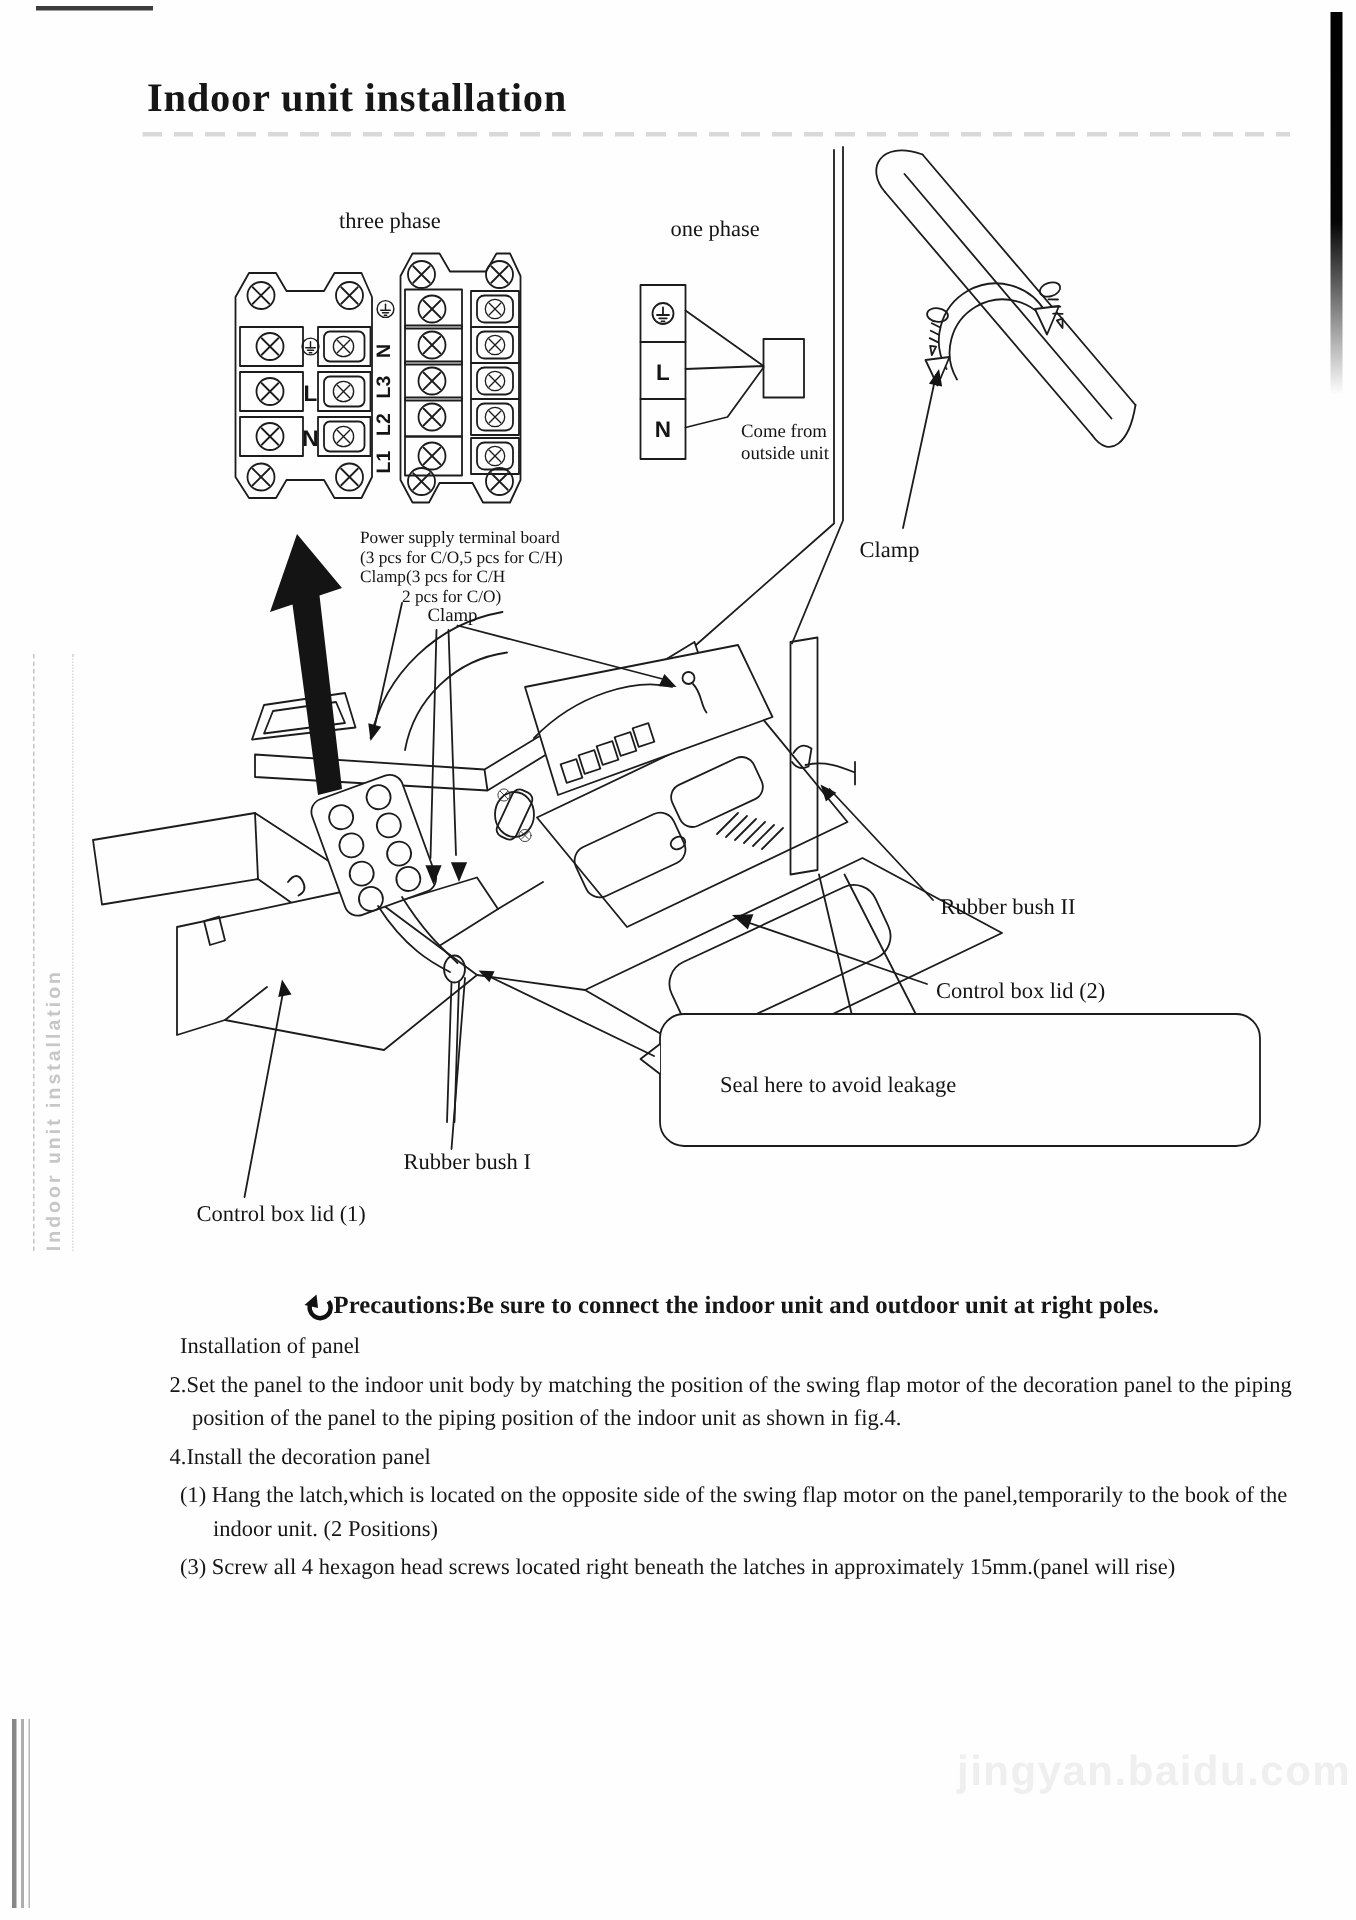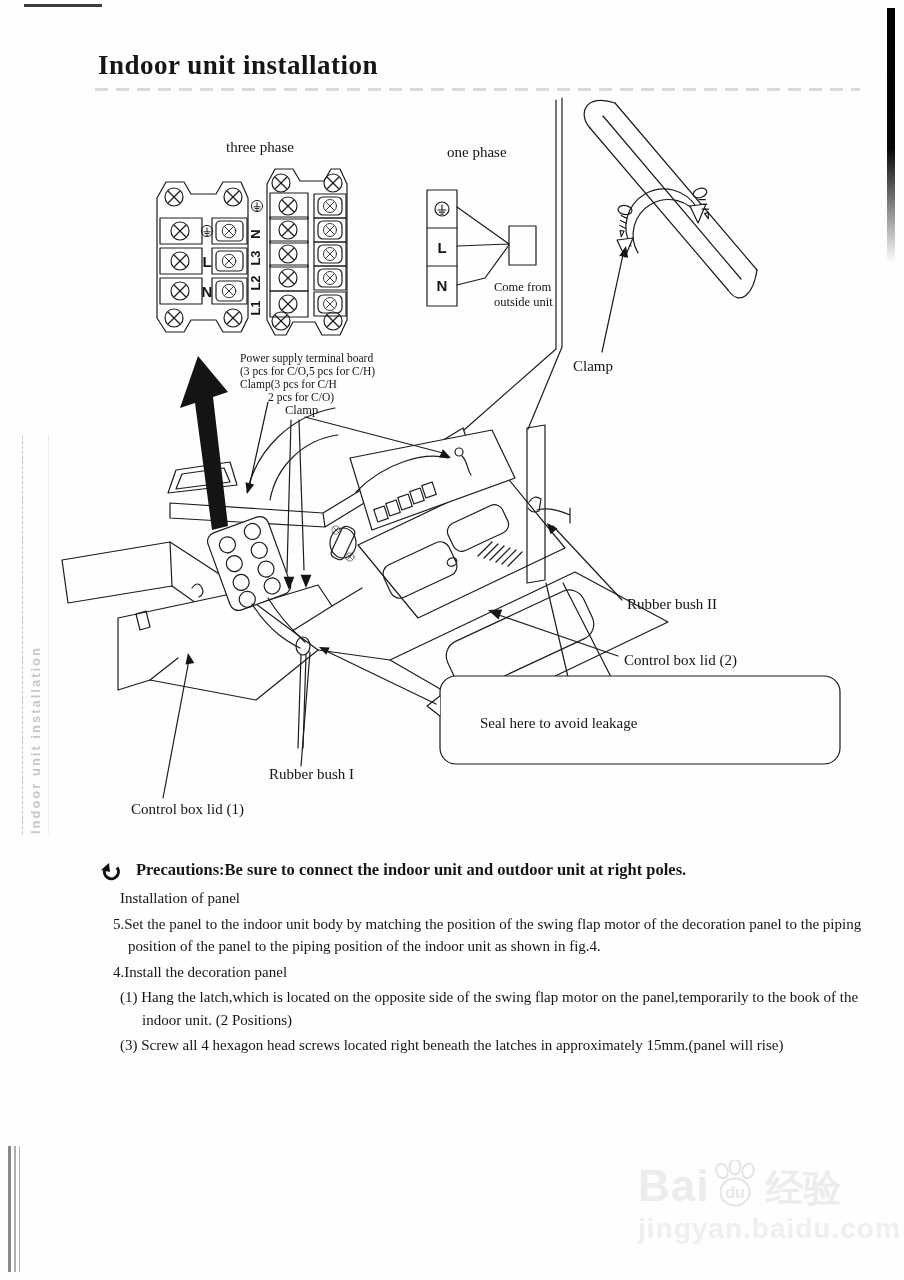--- a/index.html
+++ b/index.html
@@ -41,22 +41,22 @@
   text.lbl-s { font-family:"Liberation Serif", serif; font-size:11.5px; fill:#141414; stroke:none; }
   text.lbl-m { font-family:"Liberation Serif", serif; font-size:12.5px; fill:#141414; stroke:none; }
   text.term { font-family:"Liberation Sans", sans-serif; font-weight:bold; font-size:13px;
               fill:#141414; stroke:none; text-anchor:middle; }
   text.term2 { font-family:"Liberation Sans", sans-serif; font-weight:bold; font-size:15px;
               fill:#141414; stroke:none; text-anchor:middle; }
 
   
   #precautions { position:absolute; left:100px; top:858px; width:775px;
                  font-size:15px; line-height:22.5px; }
-  #prec-heading { display:flex; align-items:flex-start; gap:16px; font-weight:bold;
-                  font-size:16.5px; line-height:24px; }
+  #prec-heading { display:flex; align-items:flex-start; gap:0; font-weight:bold;
+                  font-size:16.5px; line-height:24px;justify-content:center; }
   #prec-heading svg { margin-top:4px; flex:0 0 auto; }
   #prec-sub { margin-left:20px; margin-top:5px; }
   .p1 { margin-left:13px; padding-left:15px; text-indent:-15px; margin-top:3px; }
   .p2 { margin-left:20px; padding-left:22px; text-indent:-22px; margin-top:3px; }
 
   
   #watermark { position:absolute; left:638px; top:1160px; width:262px; color:#ececec;
                font-family:"Liberation Sans", sans-serif; font-weight:bold; user-select:none; }
   #wm-row1 { display:flex; align-items:flex-end; gap:2px; }
   #wm-bai  { font-size:44px; line-height:44px; letter-spacing:1px; }
@@ -319,32 +319,21 @@
 
 <div id="precautions">
   <div id="prec-heading">
     <svg width="20" height="20" viewBox="0 0 20 20">
       <path d="M5,7 A7,7 0 1 0 17,5.5" stroke="#111" stroke-width="3" fill="none"></path>
       <path d="M9,1 L1,8 L10,10 Z" fill="#111"></path>
     </svg>
     <span>Precautions:Be sure to connect the indoor unit and outdoor unit at right poles.</span>
   </div>
   <div id="prec-sub">Installation of panel</div>
-  <div class="p1">5.Set the panel to the indoor unit body by matching the position of the swing flap motor of the decoration panel to the piping position of the panel to the piping position of the indoor unit as shown in fig.4.</div>
+  <div class="p1">2.Set the panel to the indoor unit body by matching the position of the swing flap motor of the decoration panel to the piping position of the panel to the piping position of the indoor unit as shown in fig.4.</div>
   <div class="p1">4.Install the decoration panel</div>
   <div class="p2">(1) Hang the latch,which is located on the opposite side of the swing flap motor on the panel,temporarily to the book of the indoor unit. (2 Positions)</div>
   <div class="p2">(3) Screw all 4 hexagon head screws located right beneath the latches in approximately 15mm.(panel will rise)</div>
 </div>
 
 <div id="watermark">
-  <div id="wm-row1">
-    <span id="wm-bai">Bai</span>
-    <svg width="48" height="48" viewBox="0 0 48 48">
-      <ellipse cx="11" cy="11" rx="5.5" ry="7.5" transform="rotate(-18 11 11)" fill="#fff" stroke="#e4e4e4" stroke-width="2"></ellipse>
-      <ellipse cx="24" cy="7" rx="5.5" ry="7.5" fill="#fff" stroke="#e4e4e4" stroke-width="2"></ellipse>
-      <ellipse cx="37" cy="11" rx="5.5" ry="7.5" transform="rotate(18 37 11)" fill="#fff" stroke="#e4e4e4" stroke-width="2"></ellipse>
-      <ellipse cx="24" cy="32" rx="14.5" ry="13.5" fill="#fff" stroke="#e4e4e4" stroke-width="2"></ellipse>
-      <text x="24" y="38" text-anchor="middle" font-family="Liberation Sans, sans-serif" font-weight="bold" font-size="16" fill="#e7e7e7">du</text>
-    </svg>
-    <span id="wm-cn">经验</span>
-  </div>
   <div id="wm-url">jingyan.baidu.com</div>
 </div>
 
 </body></html>

